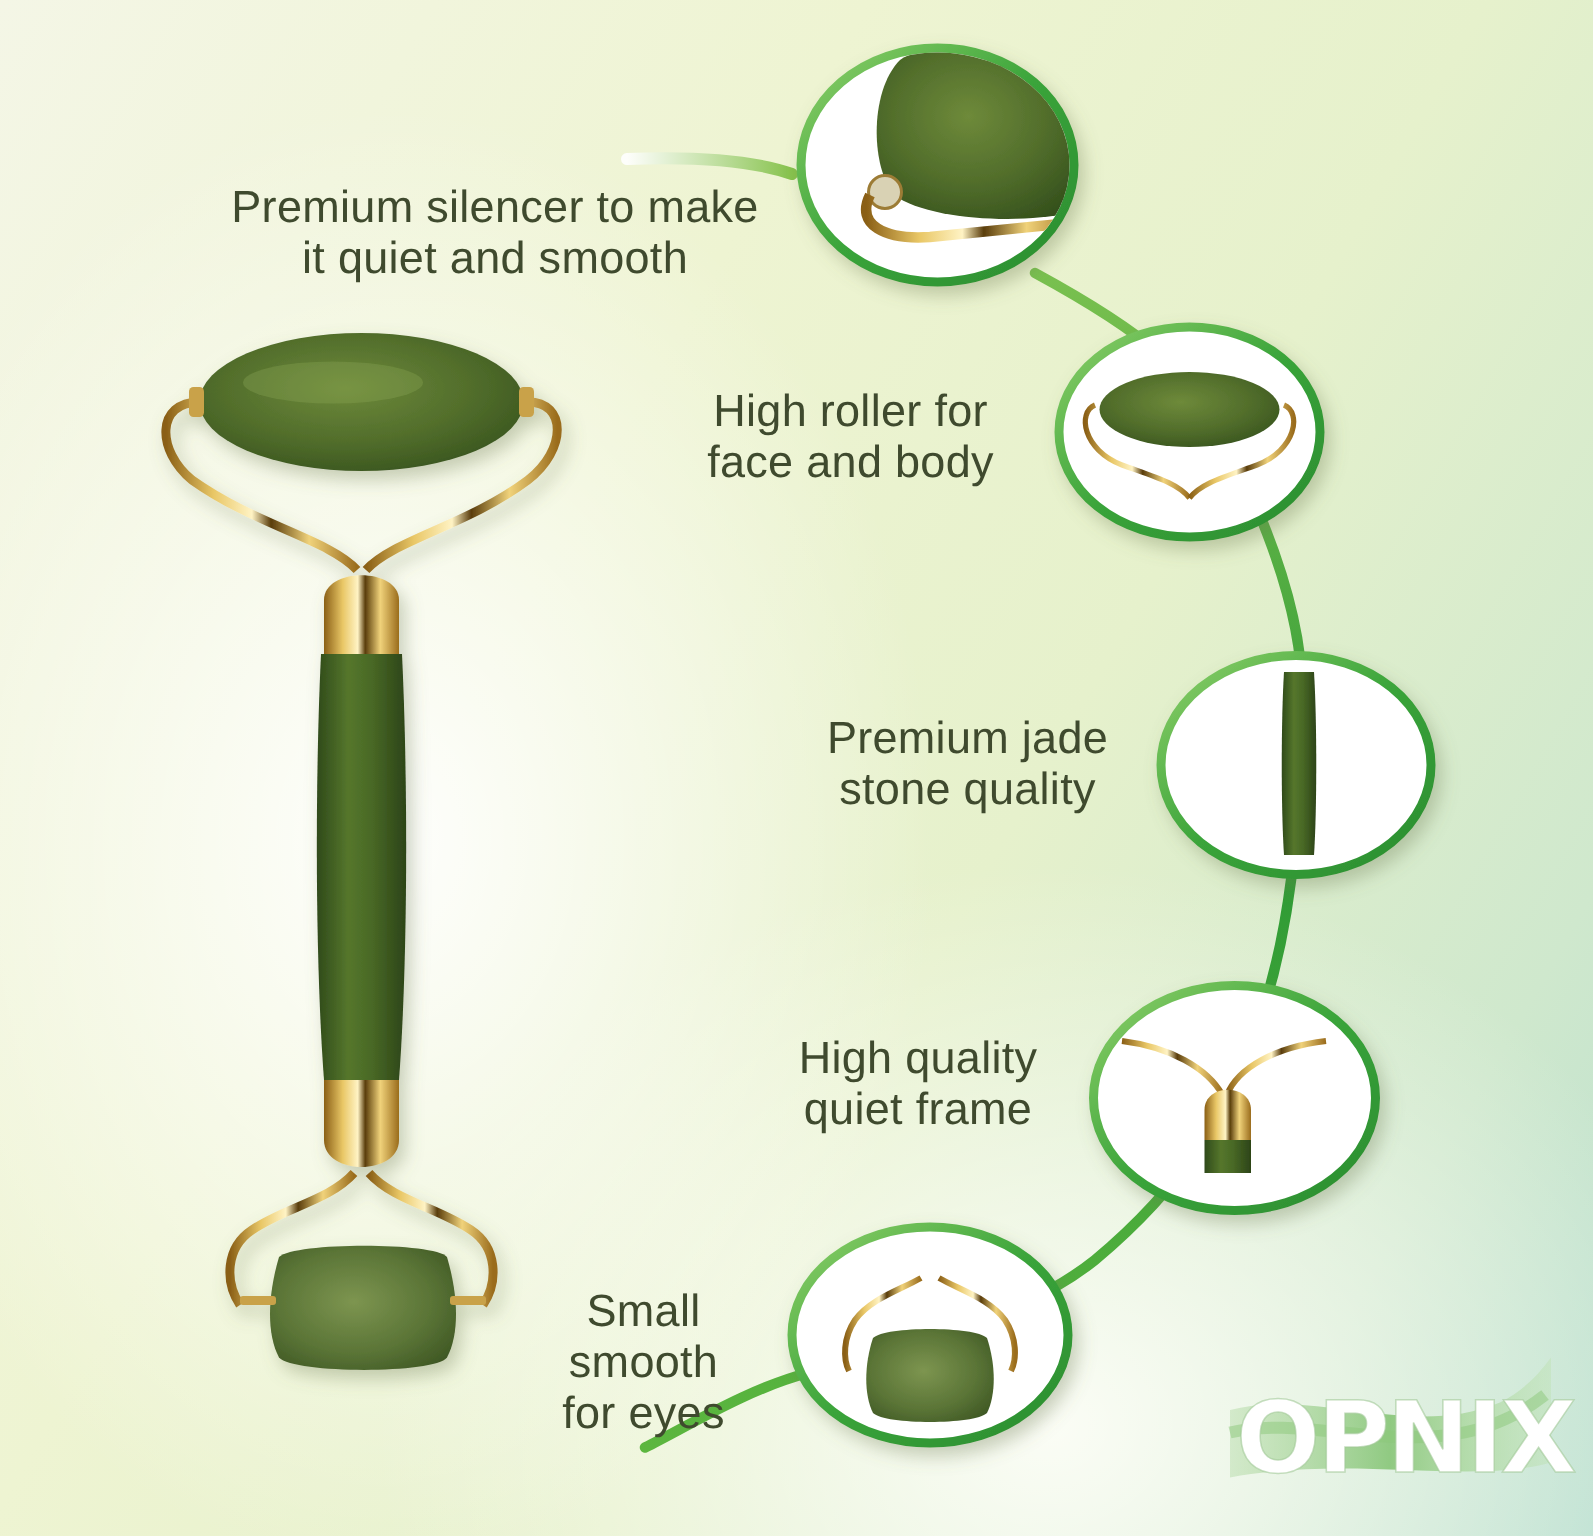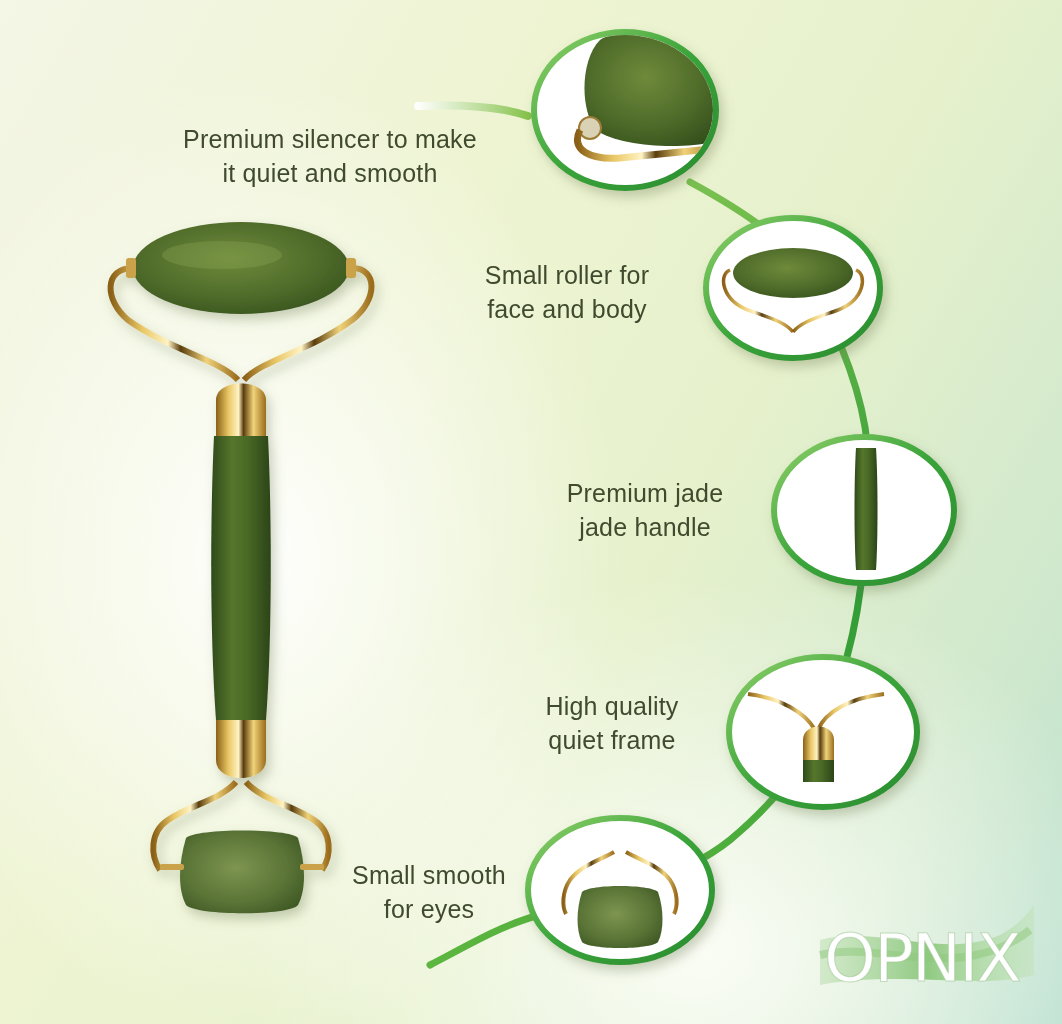--- a/index.html
+++ b/index.html
@@ -7,29 +7,29 @@
     width: 1062px; height: 1024px; overflow: hidden; position: relative;
     font-family: "Liberation Sans", "DejaVu Sans", sans-serif;
     background:
       radial-gradient(ellipse 520px 700px at 260px 560px, rgba(255,255,255,0.95), rgba(255,255,255,0) 70%),
       radial-gradient(ellipse 600px 500px at 700px 950px, rgba(255,255,250,0.9), rgba(255,255,255,0) 75%),
       linear-gradient(120deg, #f4f6e6 0%, #eef4d2 35%, #e6f1cc 60%, #cfe8cd 85%, #b9dfcf 100%);
   }
   .stage { position: absolute; inset: 0; }
   svg.art { position: absolute; left: 0; top: 0; }
   .caption {
-    position: absolute; color: #3f4a2e; font-size: 25px; line-height: 34px;
+    position: absolute; color: #3f4a2e; font-size: 30px; line-height: 34px;
     text-align: center; white-space: pre-line; letter-spacing: 0.2px;
   }
   .logo {
     position: absolute; left: 818px; top: 922px; width: 220px; height: 70px;
   }
   .logo-text {
     position: absolute; left: 6px; top: 4px; font-size: 66px; line-height: 66px;
-    font-weight: 400; color: #ffffff; letter-spacing: -2px;
+    font-weight: 700; color: #ffffff; letter-spacing: -2px;
     font-family: "DejaVu Sans", sans-serif;
     -webkit-text-stroke: 1px rgba(160,200,150,0.6);
   }
 </style>
 </head>
 <body>
 
 <div class="stage">
 
 <svg class="art" width="1062" height="1024" viewBox="0 0 1062 1024">
@@ -153,24 +153,24 @@
   </g>
 
   <g>
     <path d="M820 940 C 880 925, 940 960, 1000 935 C 1020 925, 1030 910, 1034 905 L1034 975 C 980 990, 900 970, 820 985 Z" fill="url(#logoWave)"></path>
     <path d="M820 955 C 880 940, 960 985, 1030 930" stroke="#8cc87a" stroke-opacity="0.5" stroke-width="8" fill="none"></path>
   </g>
 </svg>
 
 <div class="caption" style="left:140px; top:122px; width:380px;">Premium silencer to make
 it quiet and smooth</div>
-<div class="caption" style="left:456px; top:258px; width:222px;">Small roller for
+<div class="caption" style="left:456px; top:258px; width:222px;">High roller for
 face and body</div>
 <div class="caption" style="left:540px; top:476px; width:210px;">Premium jade
-jade handle</div>
+stone quality</div>
 <div class="caption" style="left:516px; top:689px; width:192px;">High quality
 quiet frame</div>
 <div class="caption" style="left:340px; top:858px; width:178px;">Small smooth
 for eyes</div>
 
 <div class="logo">
   <span class="logo-text">OPNIX</span>
 </div>
 
 </div>

